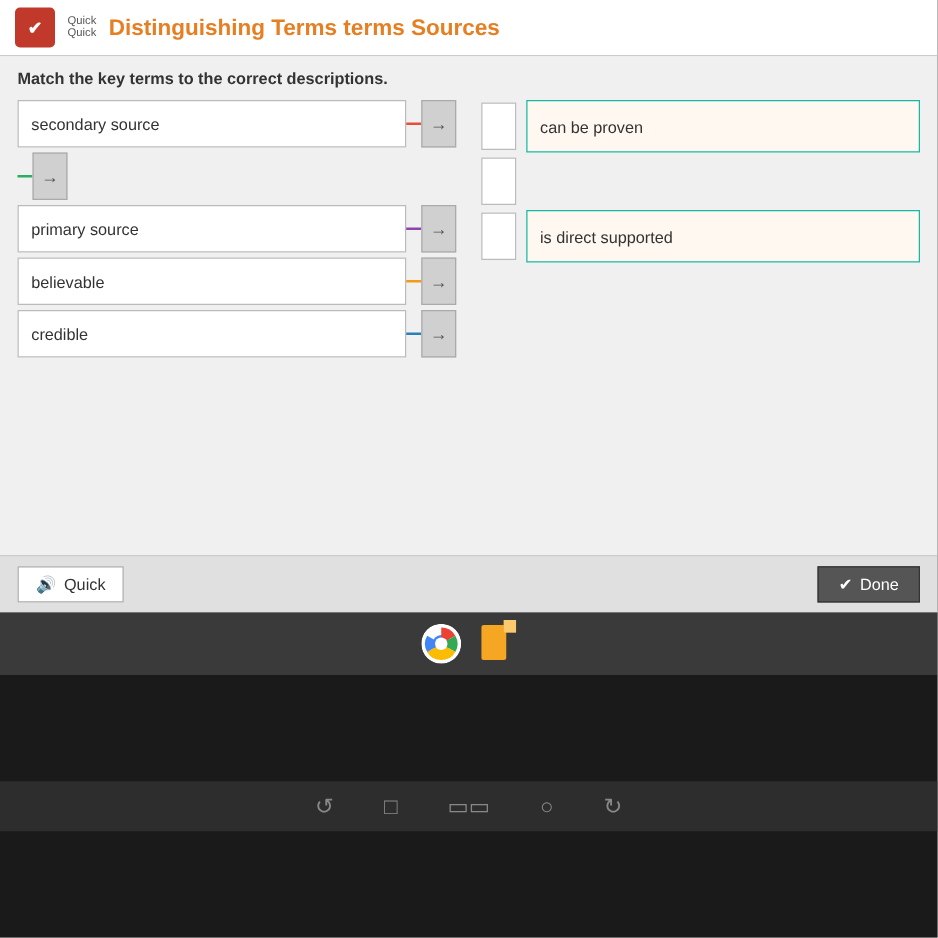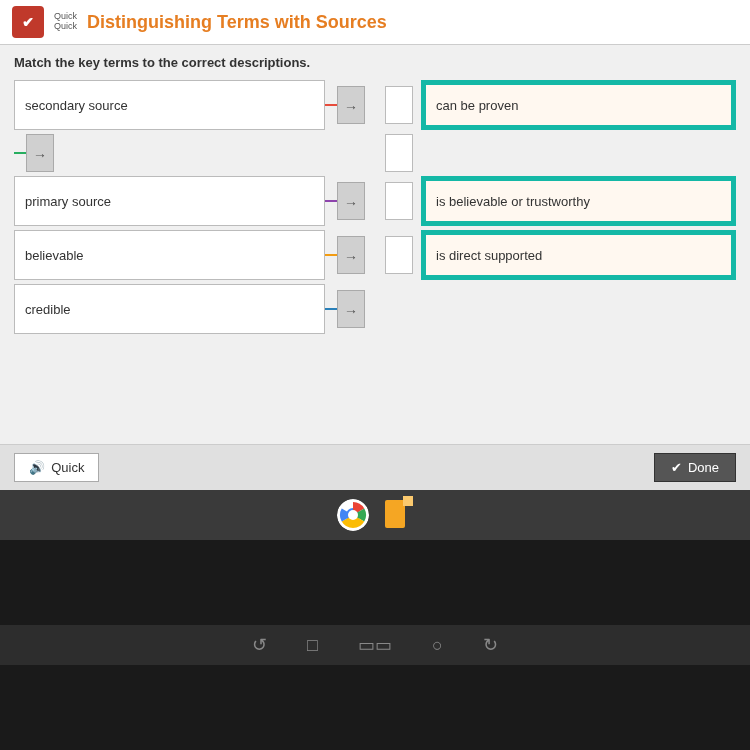--- a/index.html
+++ b/index.html
@@ -96,21 +96,21 @@
 
     .term-row {
       display: flex;
       align-items: center;
       gap: 0;
     }
 
     .term-box {
       background: white;
       border: 1px solid #bbb;
-      padding: 24px 10px;
+      padding: 12px 10px;
       font-size: 13px;
       color: #333;
       flex: 1;
       height: 38px;
       display: flex;
       align-items: center;
     }
 
     .arrow-connector {
       display: flex;
@@ -149,21 +149,21 @@
       border: 1px solid #bbb;
       display: flex;
       align-items: center;
       justify-content: center;
       cursor: pointer;
       flex-shrink: 0;
     }
 
     .def-box {
       background: #fff8f0;
-      border: 5px solid #14b8a6;
+      border: 1px solid #14b8a6;
       padding: 20px 10px;
       font-size: 13px;
       color: #333;
       flex: 1;
       height: 38px;
       display: flex;
       align-items: center;
     }
 
     
@@ -259,21 +259,21 @@
 <div class="screen">
 
   <div class="header">
     <div class="logo-icon">
       <span class="check">✔</span>
     </div>
     <div style="display:flex;flex-direction:column;line-height:1.1">
       <span class="logo-text">Quick</span>
       <span class="logo-text">Quick</span>
     </div>
-    <span class="title">Distinguishing Terms with Sources</span>
+    <span class="title">Distinguishing Terms terms Sources</span>
   </div>
 
   <div class="content">
     <p class="instructions">Match the key terms to the correct descriptions.</p>
 
     <div class="matching-area">
 
       <div class="left-column">
 
         <div class="term-row row-0">
@@ -332,26 +332,20 @@
           <div class="def-box">
             <span>can be proven</span>
           </div>
         </div>
 
 
         <div class="def-row">
           <div class="checkbox-box"></div>
         </div>
 
-        <div class="def-row">
-          <div class="checkbox-box"></div>
-          <div class="def-box">
-            <span>is believable or trustworthy</span>
-          </div>
-        </div>
 
         <div class="def-row">
           <div class="checkbox-box"></div>
           <div class="def-box">
             <span>is direct supported</span>
           </div>
         </div>
 
       </div>
     </div>

